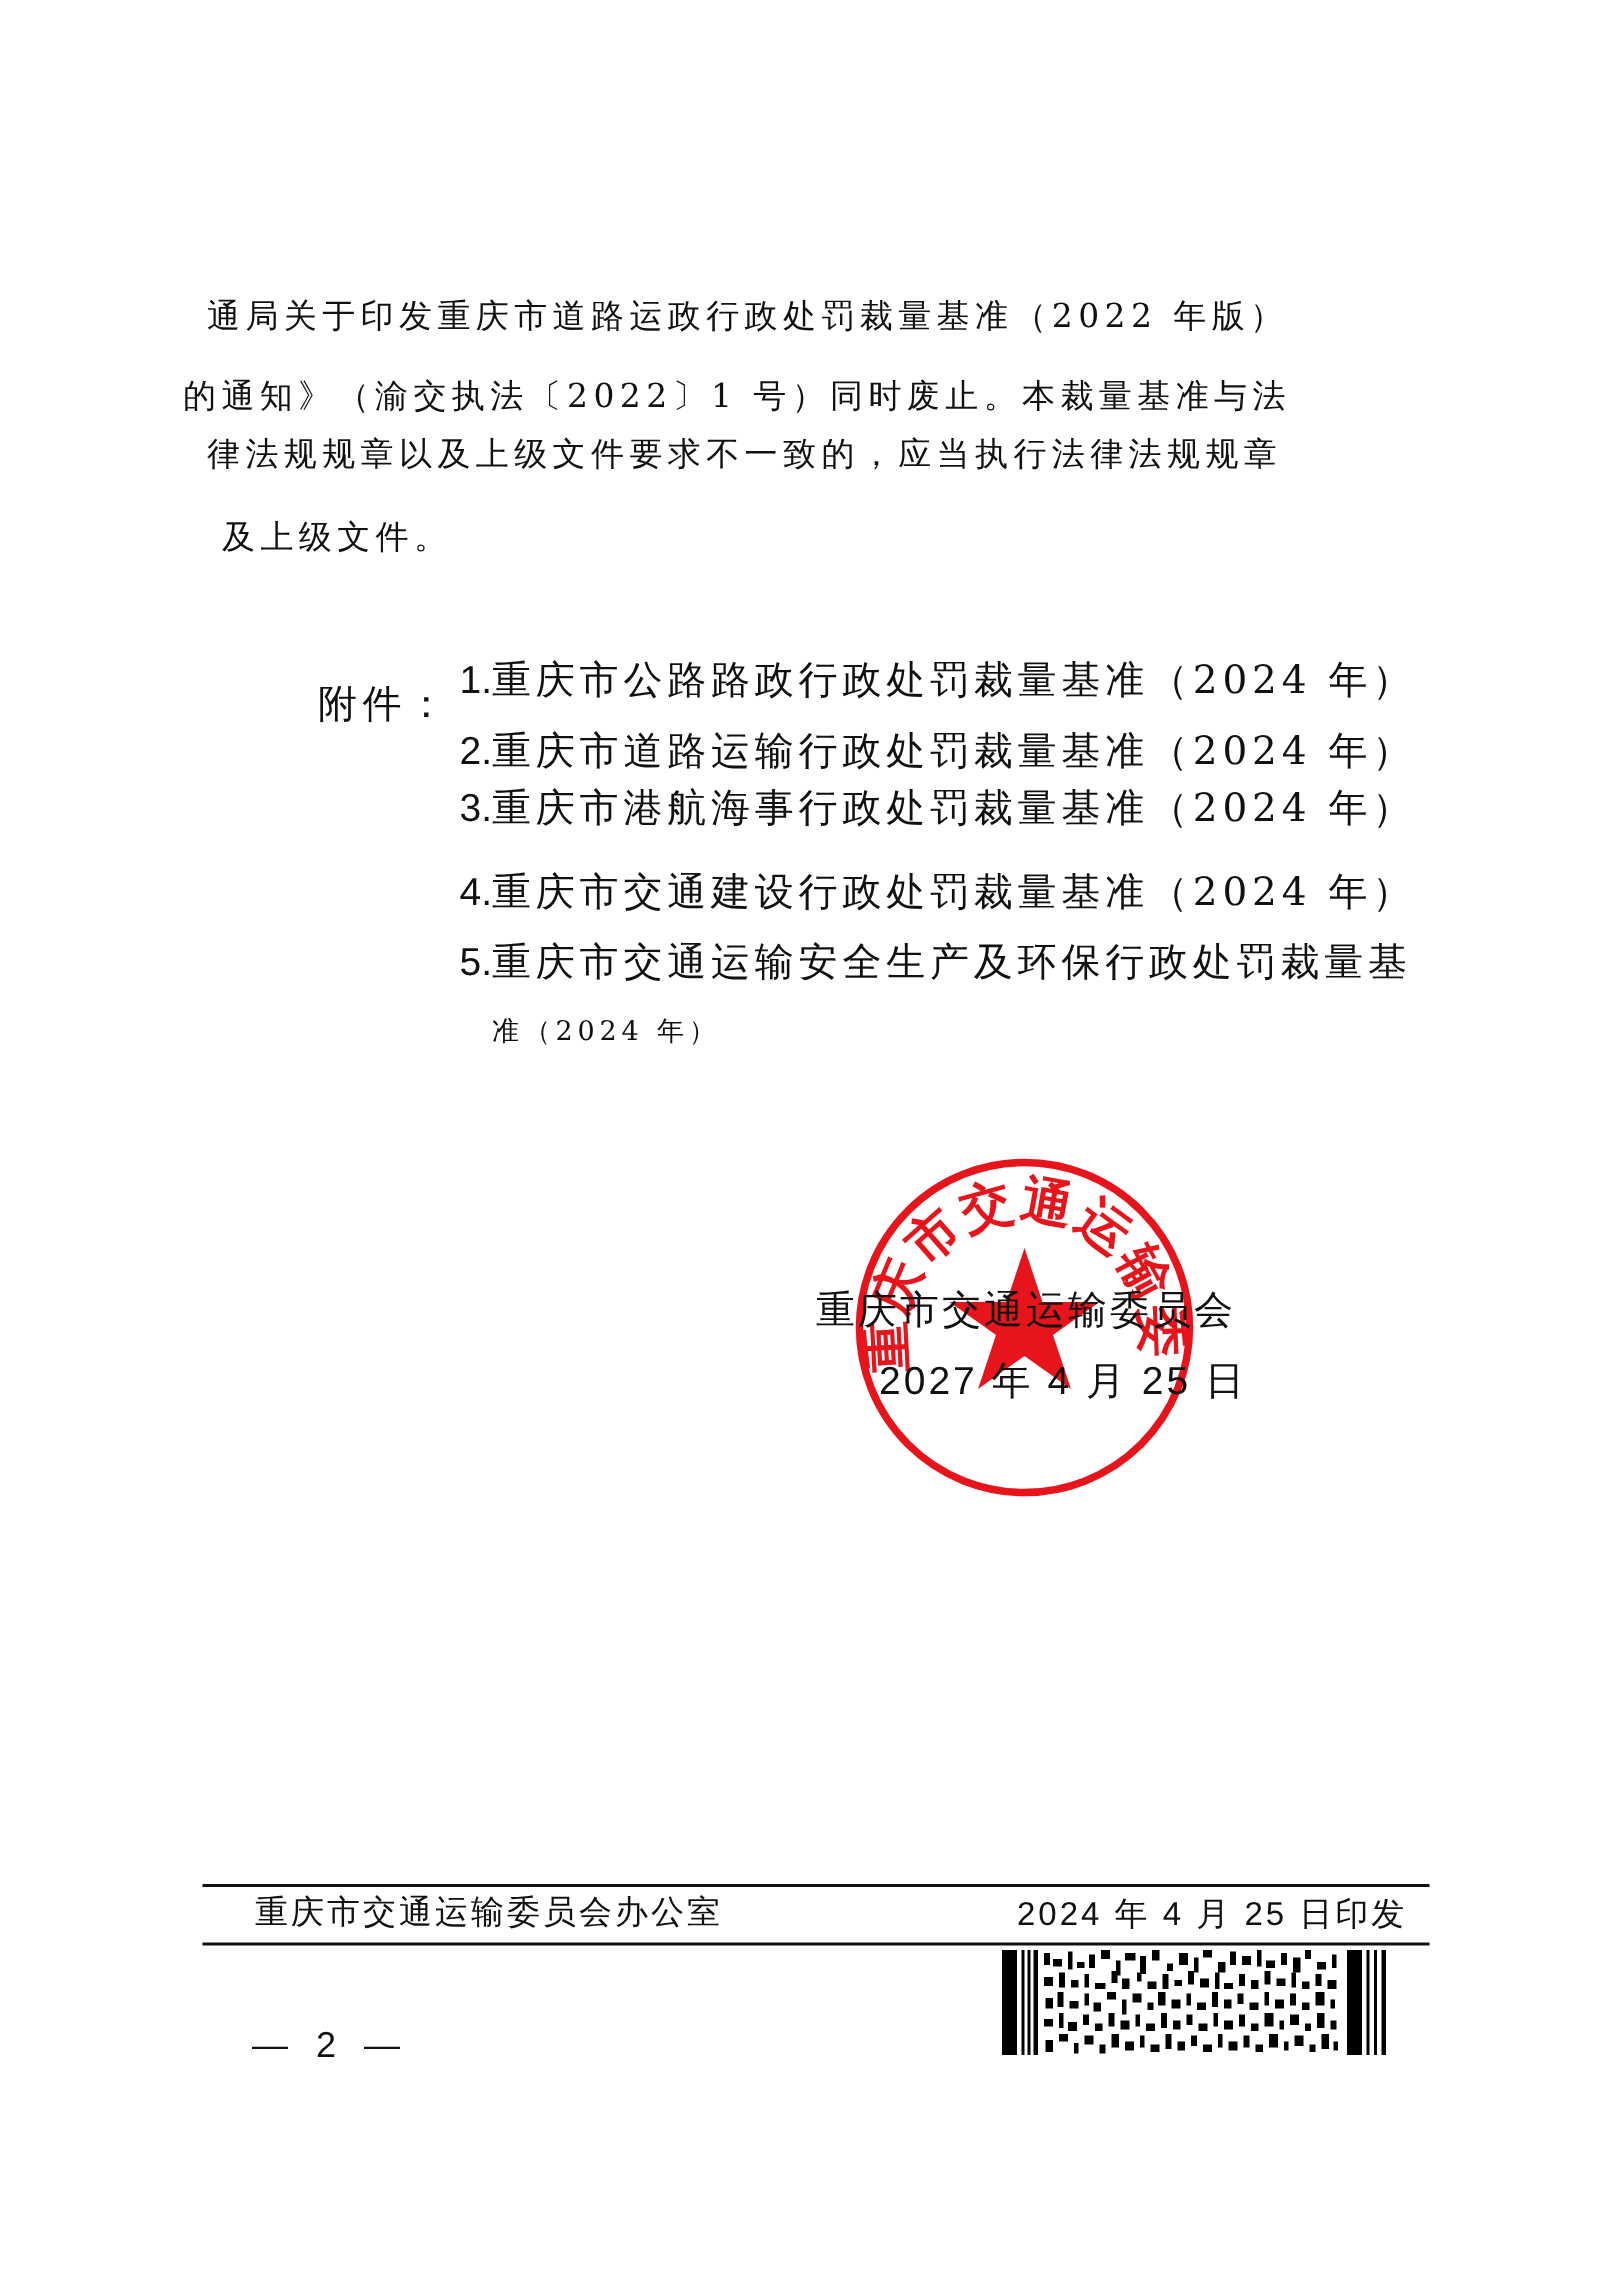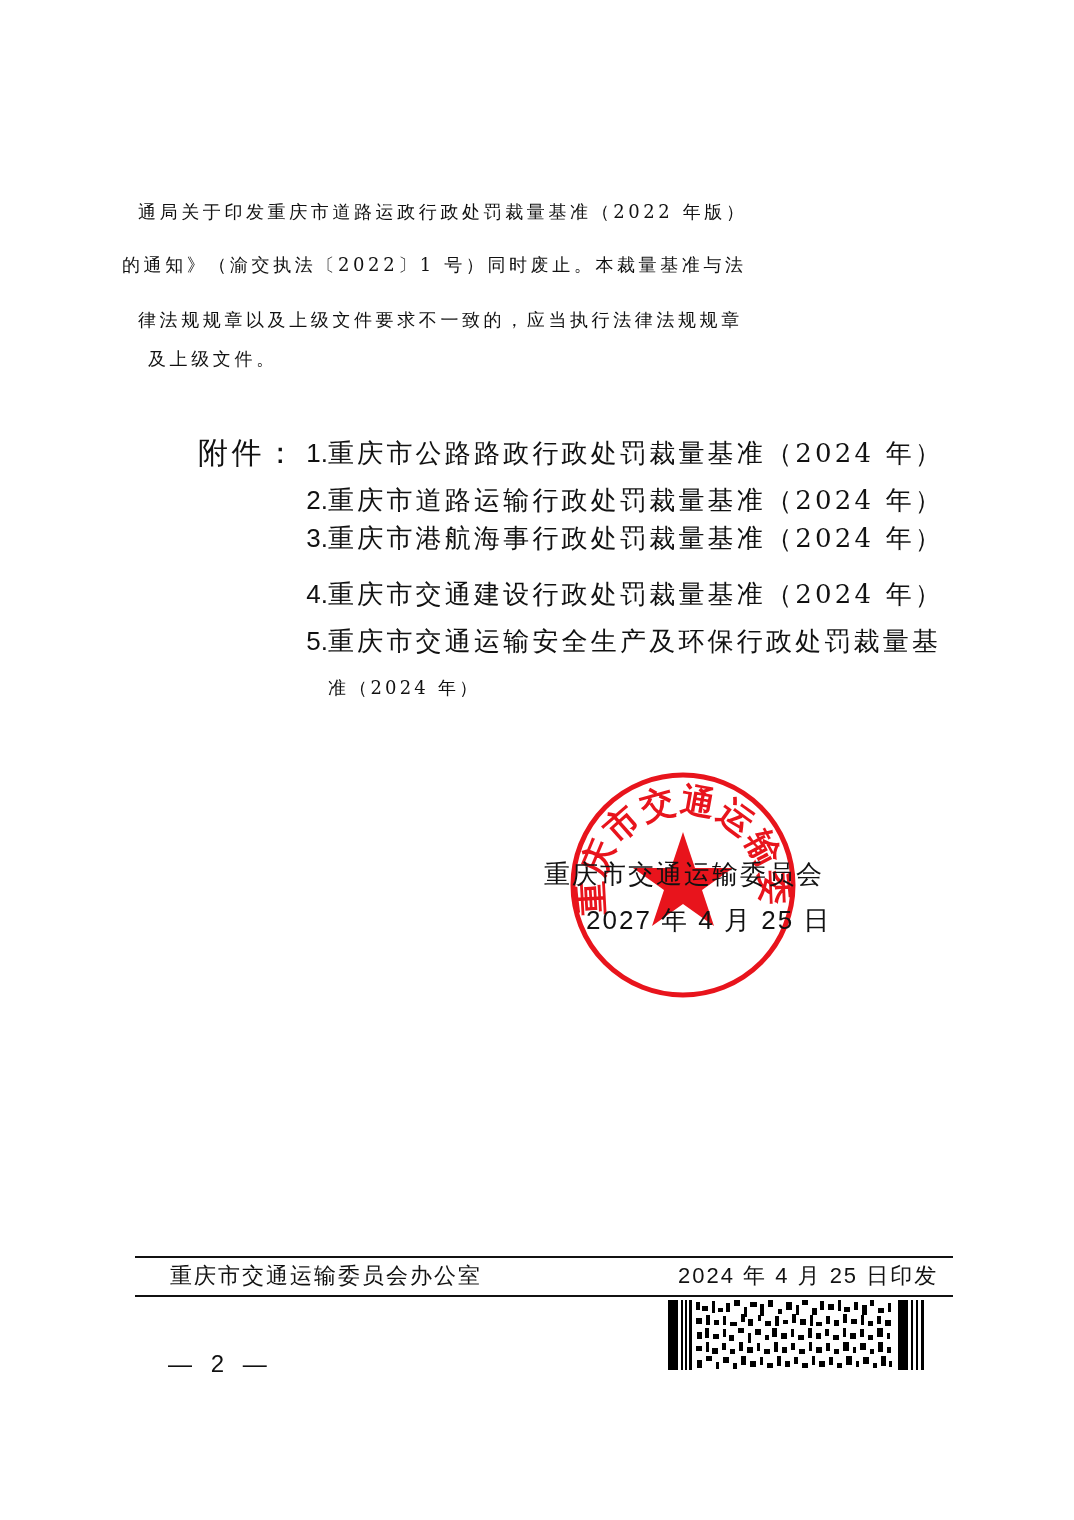--- a/index.html
+++ b/index.html
@@ -1,36 +1,36 @@
 <!DOCTYPE html>
 <html><head>
 <meta charset="utf-8">
 <style>
   html, body { margin: 0; padding: 0; background: #ffffff; }
   body { width: 1074px; height: 1520px; position: relative; overflow: hidden;
          font-family: "DejaVu Serif", "Liberation Serif", serif; color: #111; }
-  .line { position: absolute; font-size: 18px; line-height: 32px; white-space: nowrap; letter-spacing: 3.6px; }
-  .attach-label { position: absolute; left: 198px; font-size: 30px; line-height: 32px; letter-spacing: 3.6px; }
+  .line { position: absolute; font-size: 22px; line-height: 32px; white-space: nowrap; letter-spacing: 3.6px; }
+  .attach-label { position: absolute; left: 212px; font-size: 26px; line-height: 32px; letter-spacing: 3.6px; margin-top: 17px; }
   .attach-item { position: absolute; left: 282px; font-size: 26px; line-height: 32px; white-space: nowrap; letter-spacing: 3.2px; text-align: right; }
   .attach-item .n { font-family: "Liberation Sans", sans-serif; display: inline-block; width: 46px; letter-spacing: 0; }
   .attach-cont { position: absolute; left: 328px; font-size: 18px; line-height: 32px; letter-spacing: 3.2px; white-space: nowrap; }
   .sign { position: absolute; font-size: 26px; line-height: 32px; white-space: nowrap; letter-spacing: 2px; }
   .seal { position: absolute; left: 568px; top: 770px; width: 230px; height: 230px; }
   .rule { position: absolute; left: 135px; width: 818px; background: #111; }
   .footer-text { position: absolute; font-size: 22px; line-height: 28px; white-space: nowrap; letter-spacing: 2px; }
   .barcode { position: absolute; left: 668px; top: 1300px; width: 258px; height: 70px; }
   .pageno { position: absolute; left: 168px; top: 1350px; font-size: 24px; line-height: 28px; font-family: "Liberation Sans", sans-serif; letter-spacing: 6px; }
 </style>
 </head>
 <body>
 
 <div>
   <div class="line" style="left:138px; top:196px;">通局关于印发重庆市道路运政行政处罚裁量基准（2022 年版）</div>
   <div class="line" style="left:122px; top:249px;">的通知》（渝交执法〔2022〕1 号）同时废止。本裁量基准与法</div>
-  <div class="line" style="left:138px; top:304px;">律法规规章以及上级文件要求不一致的，应当执行法律法规规章</div>
+  <div class="line" style="left:138px; top:288px;">律法规规章以及上级文件要求不一致的，应当执行法律法规规章</div>
   <div class="line" style="left:148px; top:343px;">及上级文件。</div>
 </div>
 
 <div>
   <div class="attach-label" style="top:437px;">附件：</div>
 
   <div class="attach-item" style="top:437px;">
     <span class="n">1.</span><span>重庆市公路路政行政处罚裁量基准（2024 年）</span>
   </div>
   <div class="attach-item" style="top:484px;">

